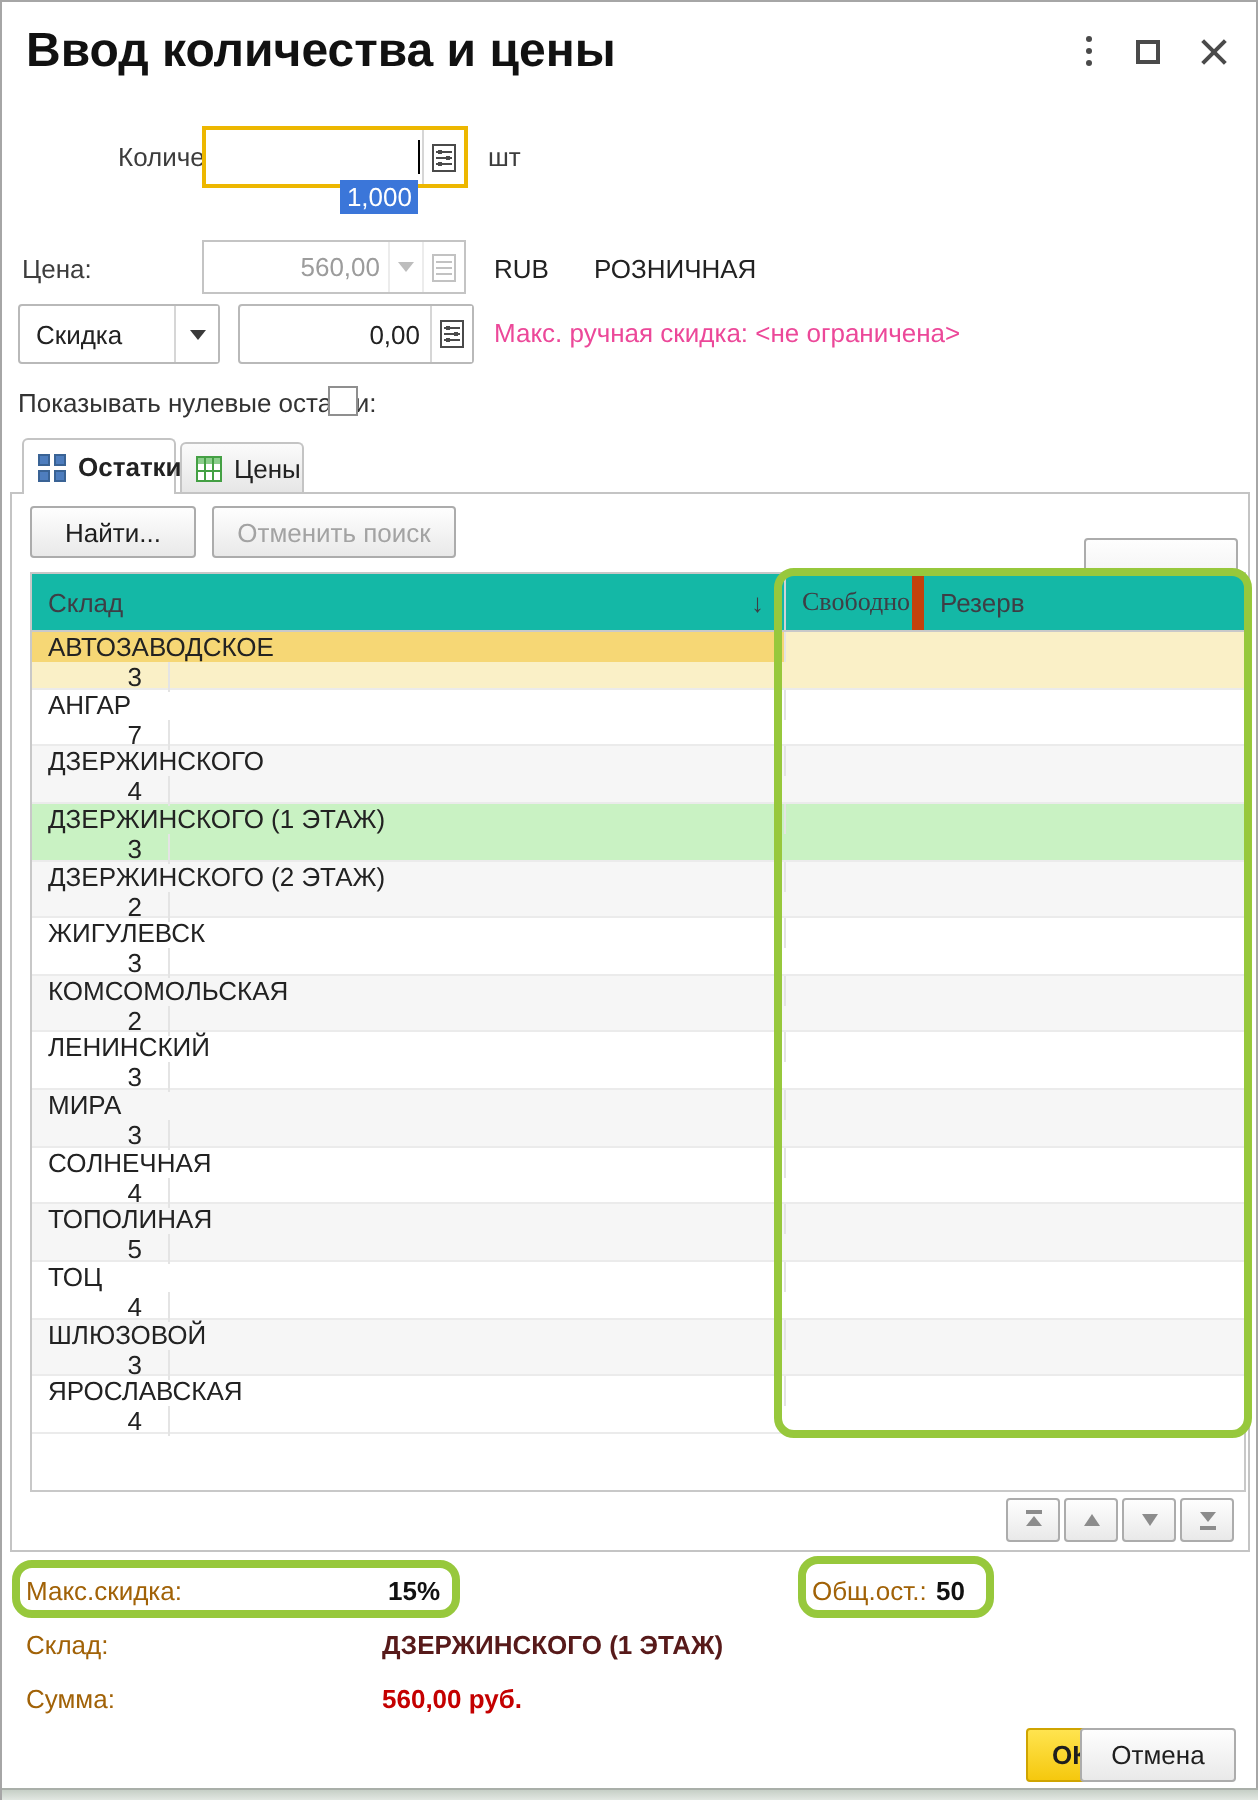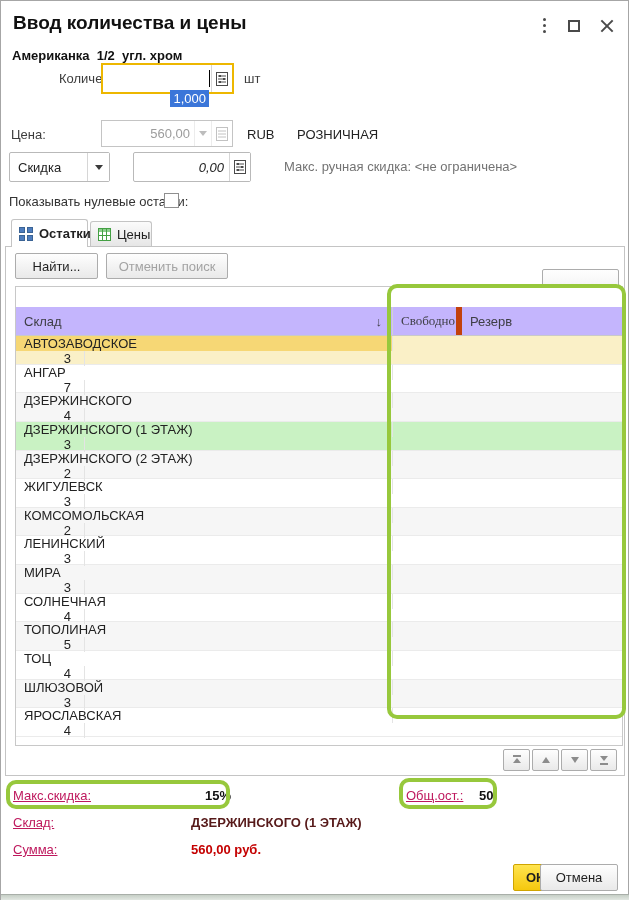--- a/index.html
+++ b/index.html
@@ -6,21 +6,21 @@
   html,body { width:629px; height:900px; }
   body {
     font-family:"Liberation Sans","DejaVu Sans",sans-serif;
     font-size:13px; color:#222; background:#fff; position:relative;
     overflow:hidden;
   }
   .window { position:absolute; inset:0; border:1px solid #A6A6A6; background:#fff; }
   .abs { position:absolute; }
 
   
-  .title { left:12px; top:11px; font-size:19px; font-weight:bold; color:#111; }
+  .title { left:12px; top:11px; font-size:24px; font-weight:bold; color:#111; }
   .win-controls { top:15px; right:14px; display:flex; align-items:center; gap:20px; }
   .kebab { display:flex; flex-direction:column; gap:3px; padding:2px; cursor:pointer;}
   .kebab i { width:3px; height:3px; background:#4a4a4a; border-radius:50%; }
   .maxbox { width:12px; height:12px; border:2px solid #4a4a4a; }
   .closex { width:14px; height:14px; position:relative; }
   .closex::before,.closex::after{ content:""; position:absolute; left:-1px; top:6px;
     width:16px; height:2px; background:#4a4a4a; }
   .closex::before{ transform:rotate(45deg);} .closex::after{ transform:rotate(-45deg);}
 
   
@@ -40,21 +40,21 @@
     padding-right:4px; color:#9C9C9C; }
   .arrow-btn { width:17px; display:flex; align-items:center; justify-content:center;
     border-left:1px solid #D6D6D6; background:#fff; cursor:pointer; }
   .tri-down { width:0; height:0; border-left:4px solid transparent;
     border-right:4px solid transparent; border-top:5px solid #6e6e6e; }
   .grayed { opacity:.45; }
 
   .disc-combo { left:8px; top:151px; width:101px; height:30px; border:1px solid #B9B9B9; border-radius:2px;}
   .disc-combo .txt { flex:1; display:flex; align-items:center; padding-left:8px; }
   .disc-combo .arrow-btn { width:22px; }
-  .disc-input { left:132px; top:151px; width:118px; height:30px; border:1px solid #B9B9B9; border-radius:2px;font-style:italic;}
+  .disc-input { left:118px; top:151px; width:118px; height:30px; border:1px solid #B9B9B9; border-radius:2px;}
   .disc-text { flex:1; display:flex; align-items:center; justify-content:flex-end; padding-right:5px; }
 
   .checkbox { left:163px; top:192px; width:15px; height:15px; border:1px solid #8F8F8F;
     background:#fff; cursor:pointer; }
 
   
   .tab { display:flex; align-items:center; gap:6px; padding-left:7px;
     border:1px solid #C4C4C4; border-bottom:none; border-radius:3px 3px 0 0; cursor:pointer; }
   .tab-active { left:10px; top:218px; width:77px; height:28px; background:#fff;
     font-weight:bold; z-index:3; }
@@ -68,22 +68,22 @@
   .btn { display:flex; align-items:center; justify-content:center; gap:6px;
     background:linear-gradient(#FEFEFE,#E9E9E9); border:1px solid #ACACAC;
     border-radius:2px; font-size:13px; color:#1e1e1e; cursor:pointer; }
   .btn-find { left:14px; top:252px; width:83px; height:26px; z-index:2; }
   .btn-cancel-search { left:105px; top:252px; width:122px; height:26px; color:#A3A3A3; z-index:2;}
   .btn-more { left:541px; top:268px; width:77px; height:39px; z-index:2; }
 
   
   .table { left:14px; top:285px; width:608px; height:460px; border:1px solid #C8C8C8;
     background:#fff; z-index:2; overflow:hidden; }
-  .thead { display:flex; height:29px; background:#c4b5fd; border-bottom:1px solid #C9C9C9;
-    color:#3E3E45;margin-top:20px; }
+  .thead { display:flex; height:29px; background:#14b8a6; border-bottom:1px solid #C9C9C9;
+    color:#3E3E45; }
   .hcell { display:flex; align-items:center; }
   .hc0 { width:377px; padding:0 10px 0 8px; border-right:1px solid #D2D2D6;
     justify-content:space-between; }
   .hc1 { width:69px; padding-left:8px; border-right:6px solid #c2410c;font-family:Liberation Serif, serif; }
   .hc2 { flex:1; padding-left:8px; }
   .sort-arrow { color:#3E3E45; font-size:13px; }
 
   .trow { display:flex; height:28.65px; border-bottom:1px solid #EBEBEB; cursor:pointer; background:#fff;flex-direction:column;}
   .trow.odd { background:#F6F6F6; }
   .trow.green { background:#C9F2C3; }
@@ -97,24 +97,24 @@
   .navbtns { left:502px; top:748px; display:flex; gap:2px; z-index:2; }
   .navbtn { width:27px; height:22px; }
 
   
   .anno { border:4px solid #97C83C; border-radius:10px; pointer-events:none; z-index:6; }
   .anno-cols { left:386px; top:283px; width:239px; height:435px; }
   .anno-disc { left:5px; top:779px; width:224px; height:29px; }
   .anno-total { left:398px; top:777px; width:98px; height:31px; }
 
   
-  .f-lbl { color:#be185d;text-decoration:underline; }
+  .f-lbl { color:#a16207; }
   .maroon { color:#571A1A; font-weight:bold; }
   .red { color:#C40000; font-weight:bold; }
-  .bold { font-weight:bold; color:#111;margin-left:11px; }
+  .bold { font-weight:bold; color:#111; }
 
   .btn-ok { left:512px; top:863px; width:44px; height:27px; font-weight:bold;
     background:linear-gradient(#FFE44F,#F5C80E); border:1px solid #CFA400; }
   .btn-cancelmain { left:539px; top:863px; width:78px; height:27px; }
 
   .bottom-strip { left:0; top:893px; width:629px; height:7px;
     background:linear-gradient(#C6CFC6,#E7ECE7); border-top:1px solid #A9AFA9; }
 </style>
 </head>
 <body>
@@ -125,21 +125,20 @@
   <div class="abs win-controls">
     <div class="kebab">
         <i></i>
         <i></i>
         <i></i>
       </div>
     <div class="maxbox"></div>
     <div class="closex"></div>
   </div>
 
-  <div class="abs product">Американка  1/2  угл. хром</div>
 
   <div class="abs lbl" style="left:10px; top:70px;margin-left:48px;">Количество:</div>
   <div class="abs field qty-input">
     <div class="qty-text">
       <span class="sel">1,000</span>
       <span class="caret"></span>
     </div>
     <div class="icon-btn">
       <svg width="14" height="14" viewBox="0 0 14 14">
         <rect x="1.5" y="0.5" width="11" height="13" fill="#fff" stroke="#4a4a4a"></rect>
@@ -185,21 +184,21 @@
         <rect x="1.5" y="0.5" width="11" height="13" fill="#fff" stroke="#4a4a4a"></rect>
         <line x1="3" y1="4" x2="11" y2="4" stroke="#4a4a4a"></line>
         <line x1="3" y1="7" x2="11" y2="7" stroke="#4a4a4a"></line>
         <line x1="3" y1="10" x2="11" y2="10" stroke="#4a4a4a"></line>
         <rect x="4" y="3" width="2" height="2" fill="#4a4a4a"></rect>
         <rect x="8" y="6" width="2" height="2" fill="#4a4a4a"></rect>
         <rect x="4" y="9" width="2" height="2" fill="#4a4a4a"></rect>
       </svg>
     </div>
   </div>
-  <div class="abs" style="left:246px; top:158px; color:#737373;margin-left:37px;">Макс. ручная скидка: &lt;не ограничена&gt;</div>
+  <div class="abs" style="left:246px; top:158px; color:#ec4899;">Макс. ручная скидка: &lt;не ограничена&gt;</div>
 
   <div class="abs" style="left:8px; top:193px; color:#333;">Показывать нулевые остатки:</div>
   <div class="abs checkbox"></div>
 
   <div class="abs tab tab-active">
     <span class="grid-icon">
         <i></i>
         <i></i>
         <i></i>
         <i></i>

